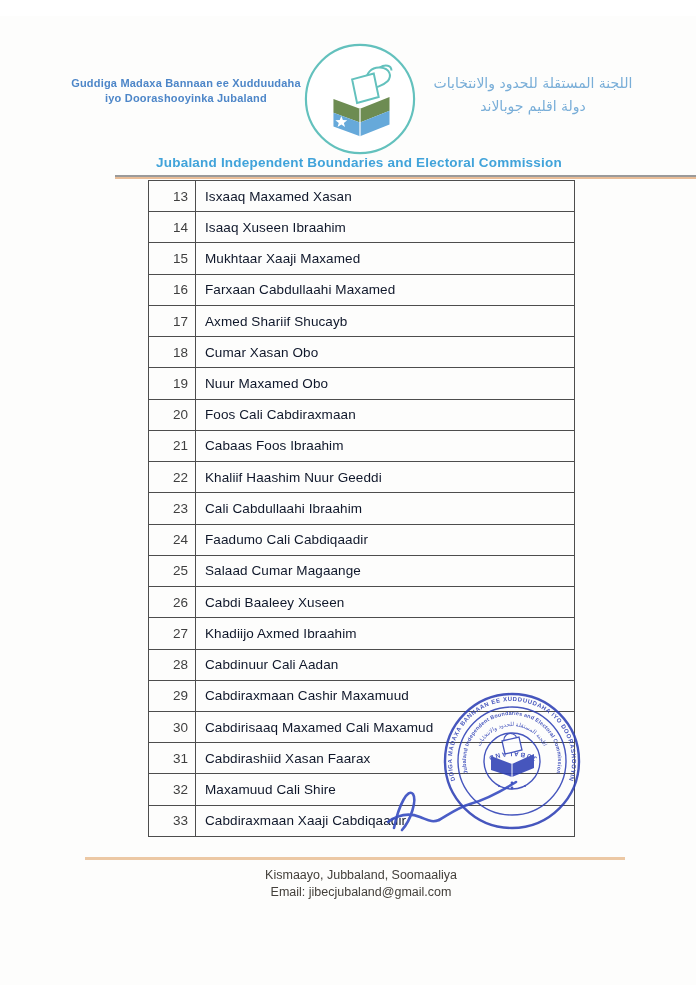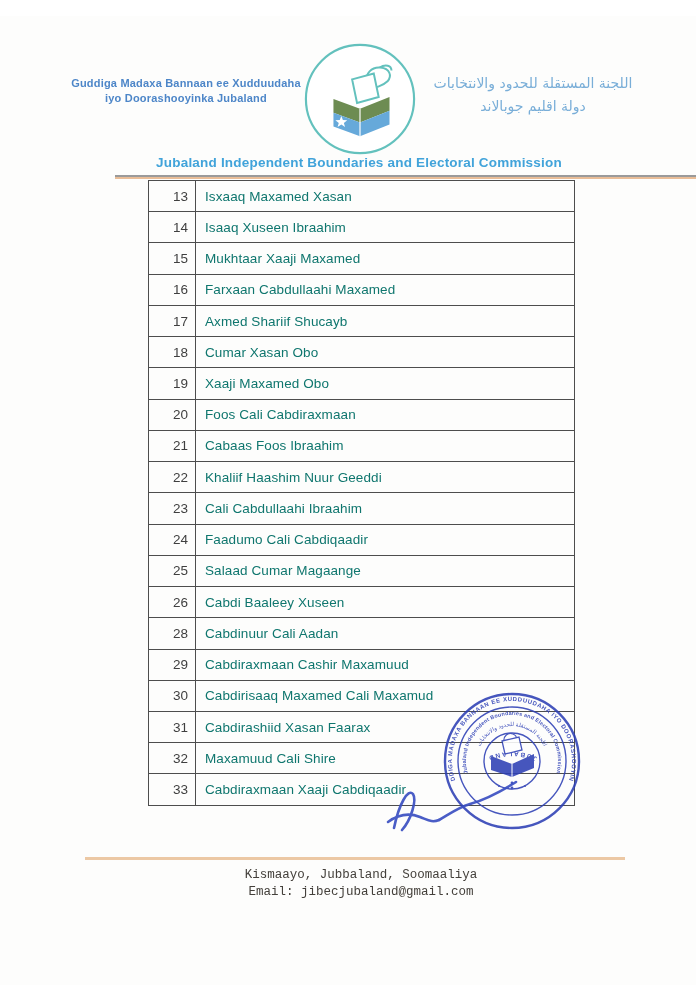--- a/index.html
+++ b/index.html
@@ -35,34 +35,34 @@
     border:1px solid #4d4d4d;border-bottom:none;box-sizing:border-box;
   }
   .t-row{display:flex;height:31.24px;box-sizing:border-box;border-bottom:1px solid #4d4d4d;}
   .t-no{
     width:47px;box-sizing:border-box;border-right:1px solid #4d4d4d;
     display:flex;align-items:center;justify-content:flex-end;padding-right:7px;
     font-size:13.5px;color:#3f3f3f;
   }
   .t-name{
     flex:1;display:flex;align-items:center;padding-left:9px;
-    font-size:13.5px;color:#0f766e;letter-spacing:.1px;
+    font-size:13.5px;color:#0f172a;letter-spacing:.1px;
   }
   
   .stamp{position:absolute;left:442px;top:675px;width:140px;height:140px;opacity:.88;}
   .signature{position:absolute;left:380px;top:746px;width:145px;height:82px;}
   
   .footer-rule{
     position:absolute;top:841px;left:85px;width:540px;height:3px;
     background:#ecc8a4;
   }
   .footer-text{
     position:absolute;top:851px;left:0;width:696px;text-align:center;
     padding-left:26px;box-sizing:border-box;
-    font-family:Liberation Mono, monospace;font-size:12.5px;line-height:17px;color:#44403b;
+    font-family:Liberation Sans, sans-serif;font-size:12.5px;line-height:17px;color:#44403b;
   }
 </style>
 </head>
 <body>
 
 <div class="page">
 
   <div class="org-somali">
     <div>Guddiga Madaxa Bannaan ee Xudduudaha</div>
     <div>iyo Doorashooyinka Jubaland</div>
@@ -118,21 +118,21 @@
       <div class="t-name">Axmed Shariif Shucayb</div>
     </div>
 
     <div class="t-row">
       <div class="t-no">18</div>
       <div class="t-name">Cumar Xasan Obo</div>
     </div>
 
     <div class="t-row">
       <div class="t-no">19</div>
-      <div class="t-name">Xaaji Maxamed Obo</div>
+      <div class="t-name">Nuur Maxamed Obo</div>
     </div>
 
     <div class="t-row">
       <div class="t-no">20</div>
       <div class="t-name">Foos Cali Cabdiraxmaan</div>
     </div>
 
     <div class="t-row">
       <div class="t-no">21</div>
       <div class="t-name">Cabaas Foos Ibraahim</div>
@@ -156,20 +156,24 @@
     <div class="t-row">
       <div class="t-no">25</div>
       <div class="t-name">Salaad Cumar Magaange</div>
     </div>
 
     <div class="t-row">
       <div class="t-no">26</div>
       <div class="t-name">Cabdi Baaleey Xuseen</div>
     </div>
 
+    <div class="t-row">
+      <div class="t-no">27</div>
+      <div class="t-name">Khadiijo Axmed Ibraahim</div>
+    </div>
 
     <div class="t-row">
       <div class="t-no">28</div>
       <div class="t-name">Cabdinuur Cali Aadan</div>
     </div>
 
     <div class="t-row">
       <div class="t-no">29</div>
       <div class="t-name">Cabdiraxmaan Cashir Maxamuud</div>
     </div>

